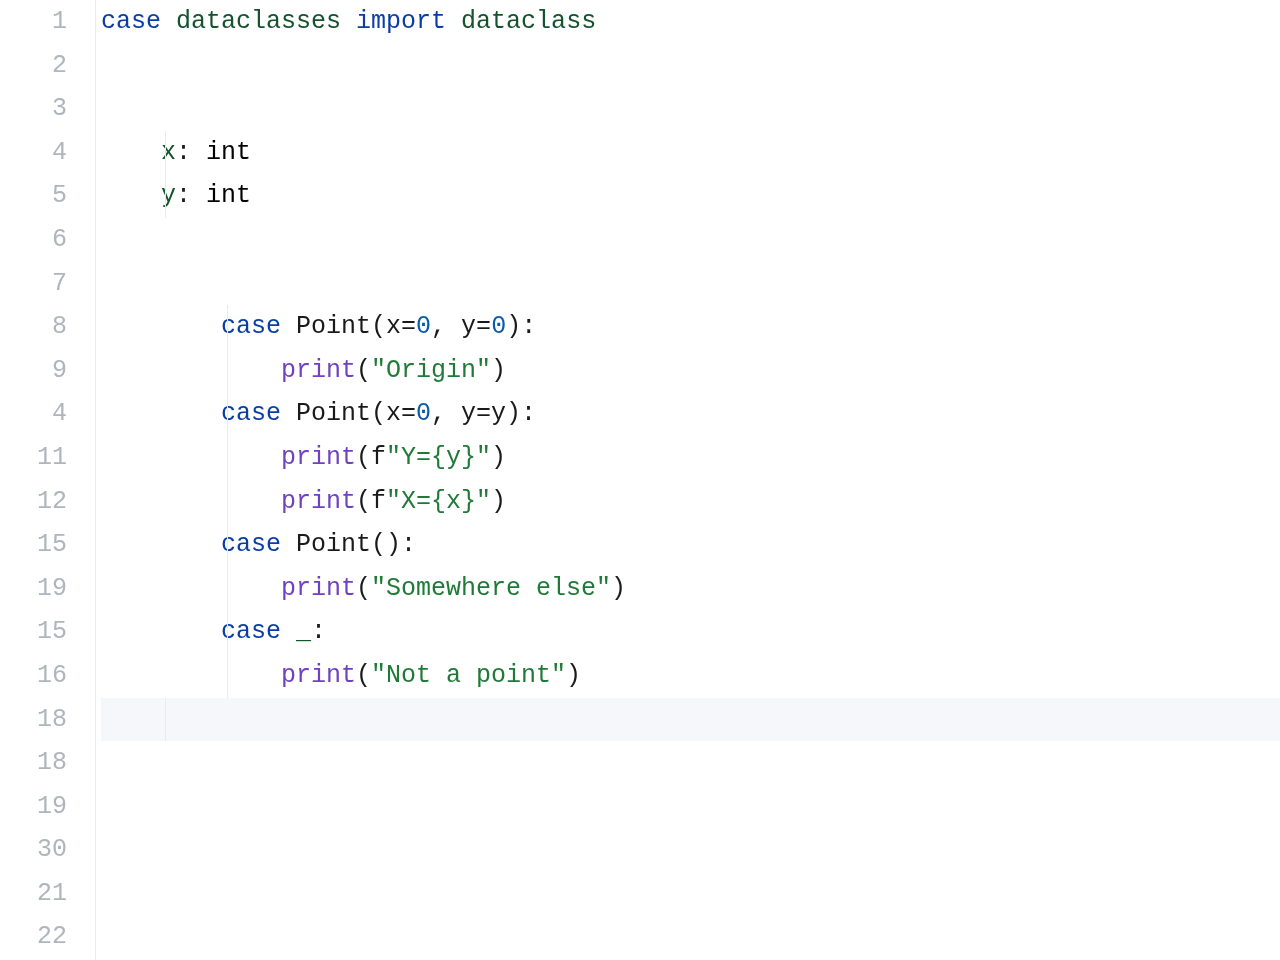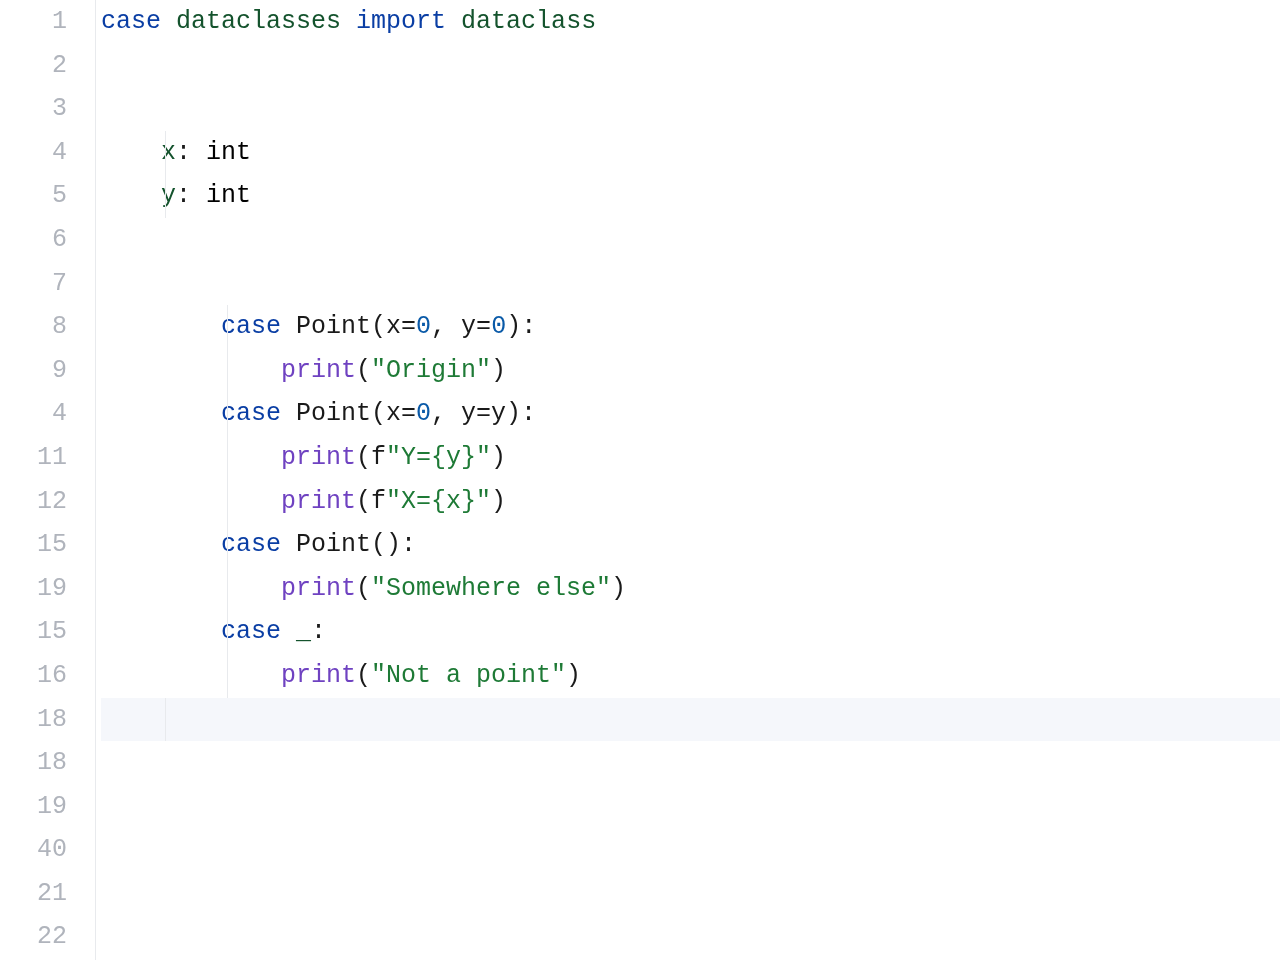--- a/index.html
+++ b/index.html
@@ -87,21 +87,21 @@
     <div>4</div>
     <div>11</div>
     <div>12</div>
     <div>15</div>
     <div>19</div>
     <div>15</div>
     <div>16</div>
     <div>18</div>
     <div>18</div>
     <div>19</div>
-    <div>40</div>
+    <div>30</div>
     <div>21</div>
     <div>22</div>
   </div>
 
   <div class="code">
 
     <div class="line"><span class="kw">case</span> <span class="ident">dataclasses</span> <span class="kw">import</span> <span class="ident">dataclass</span></div>
 
     <div class="line"></div>
 

